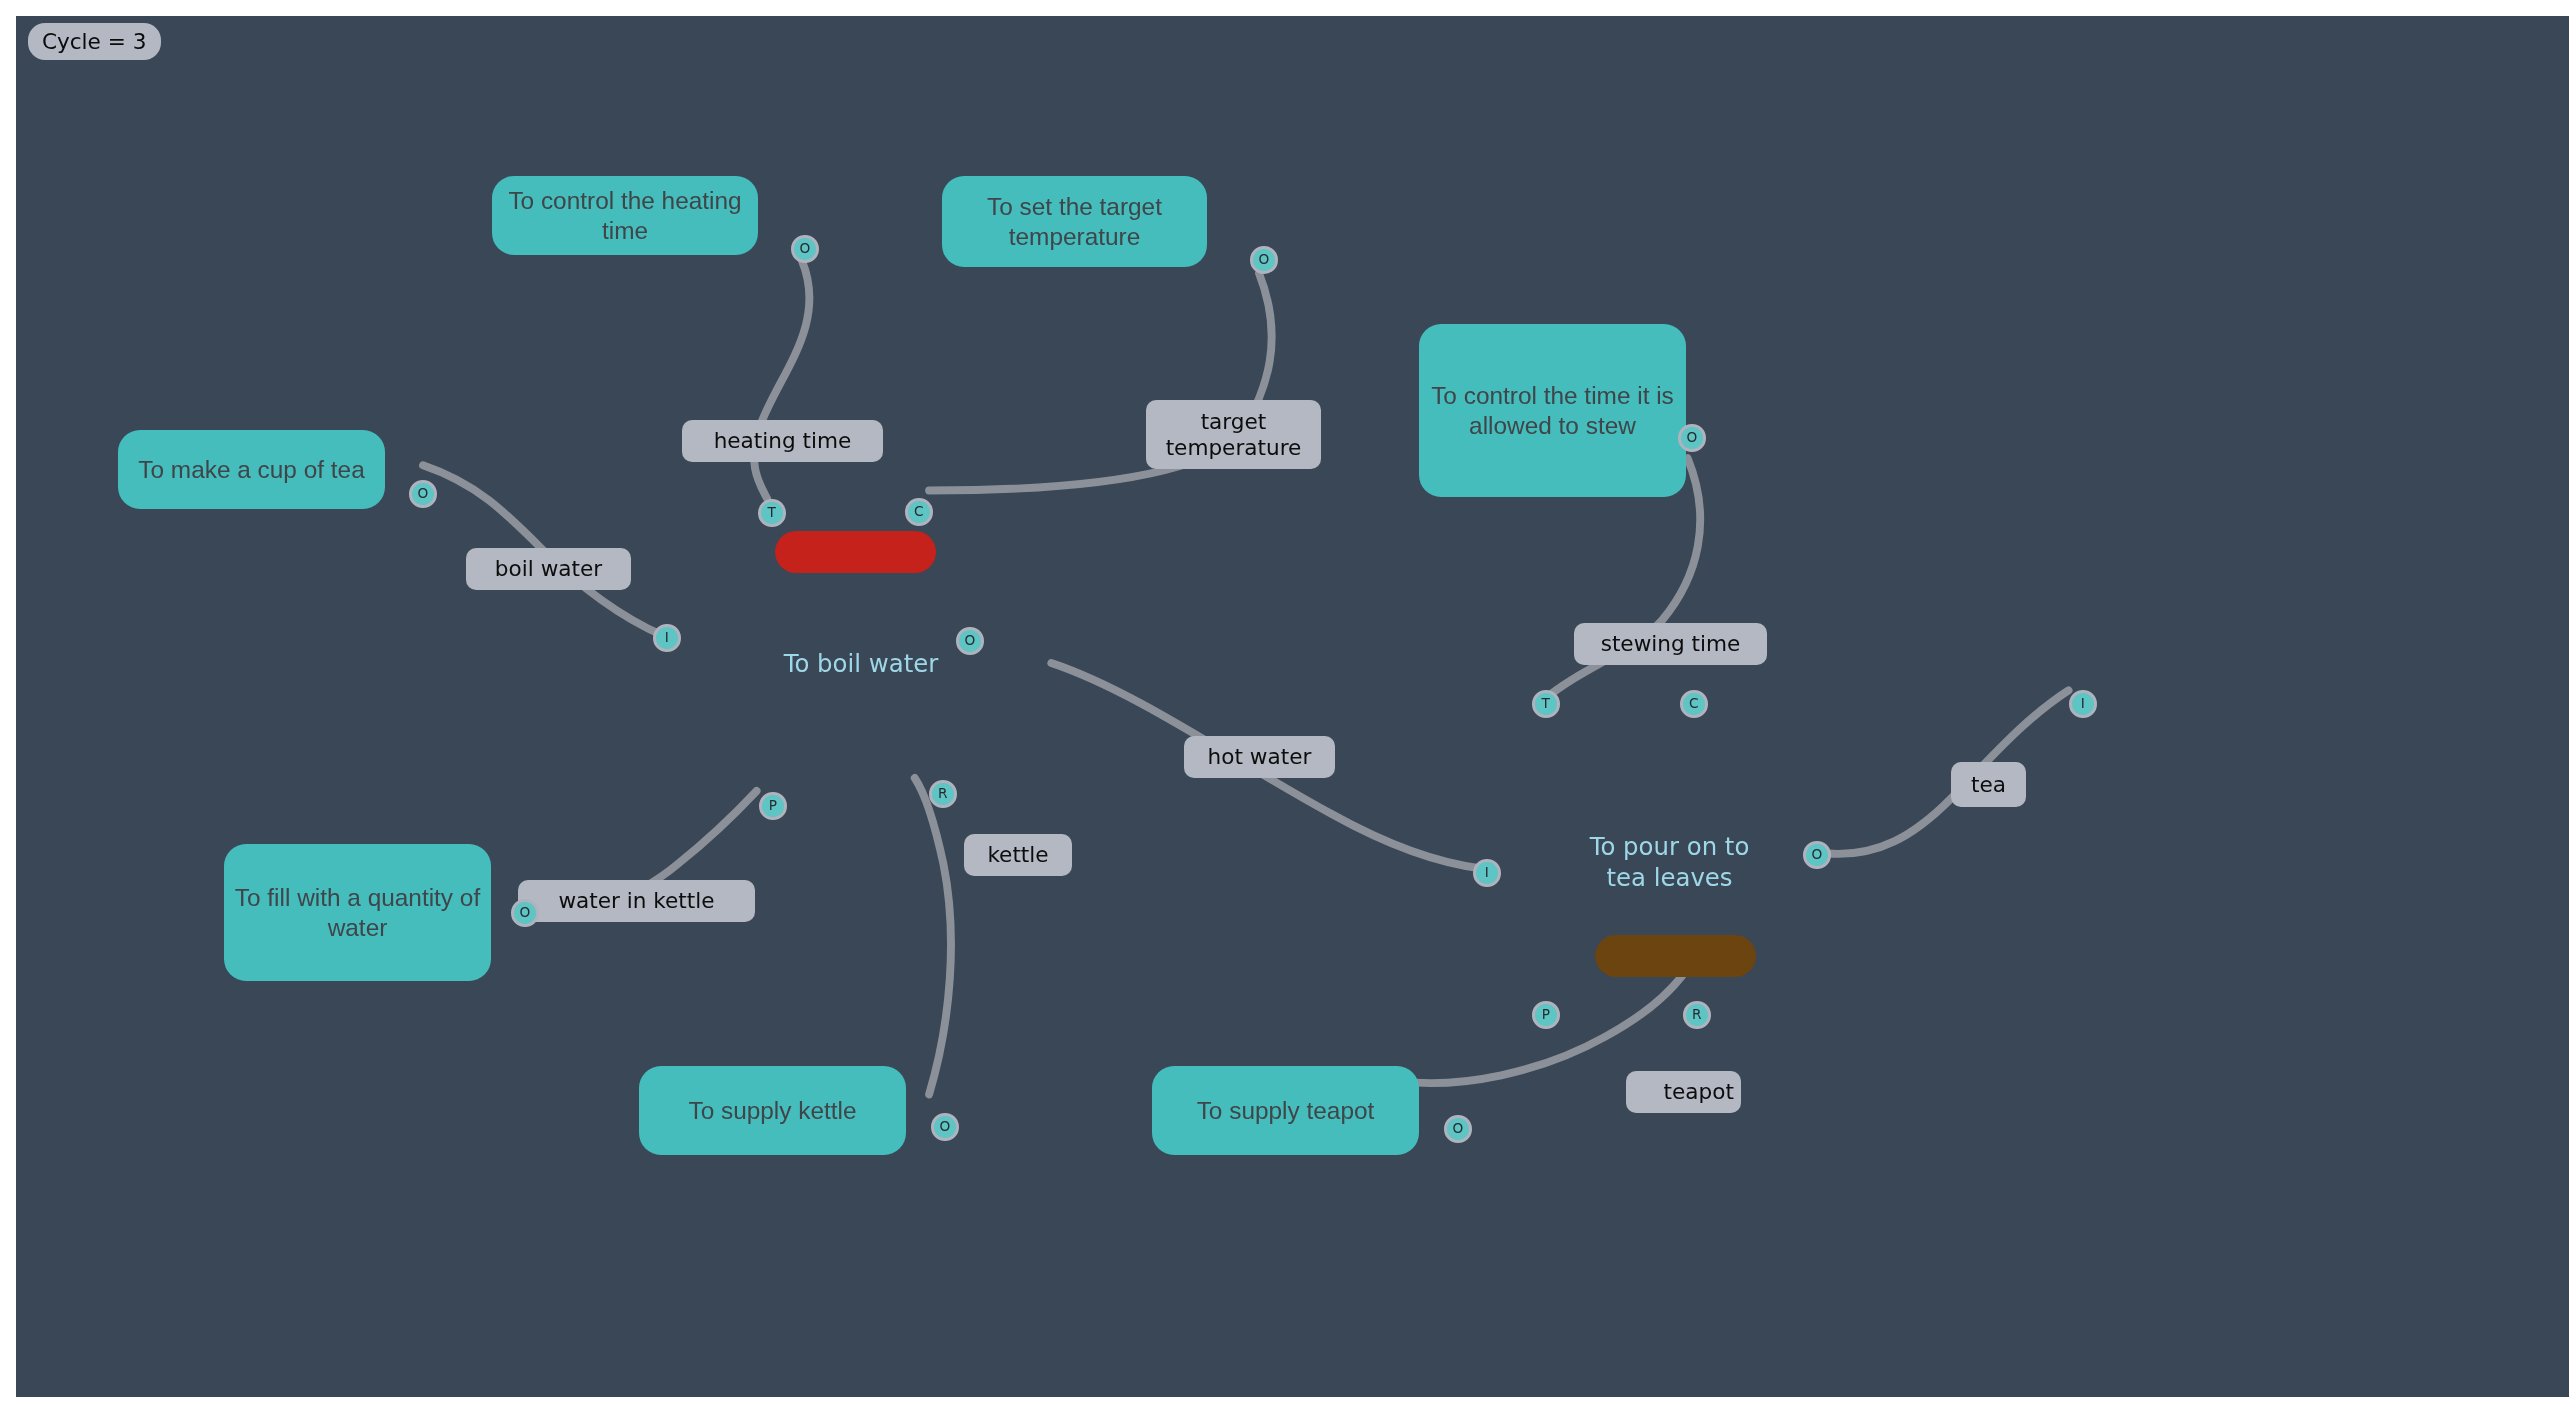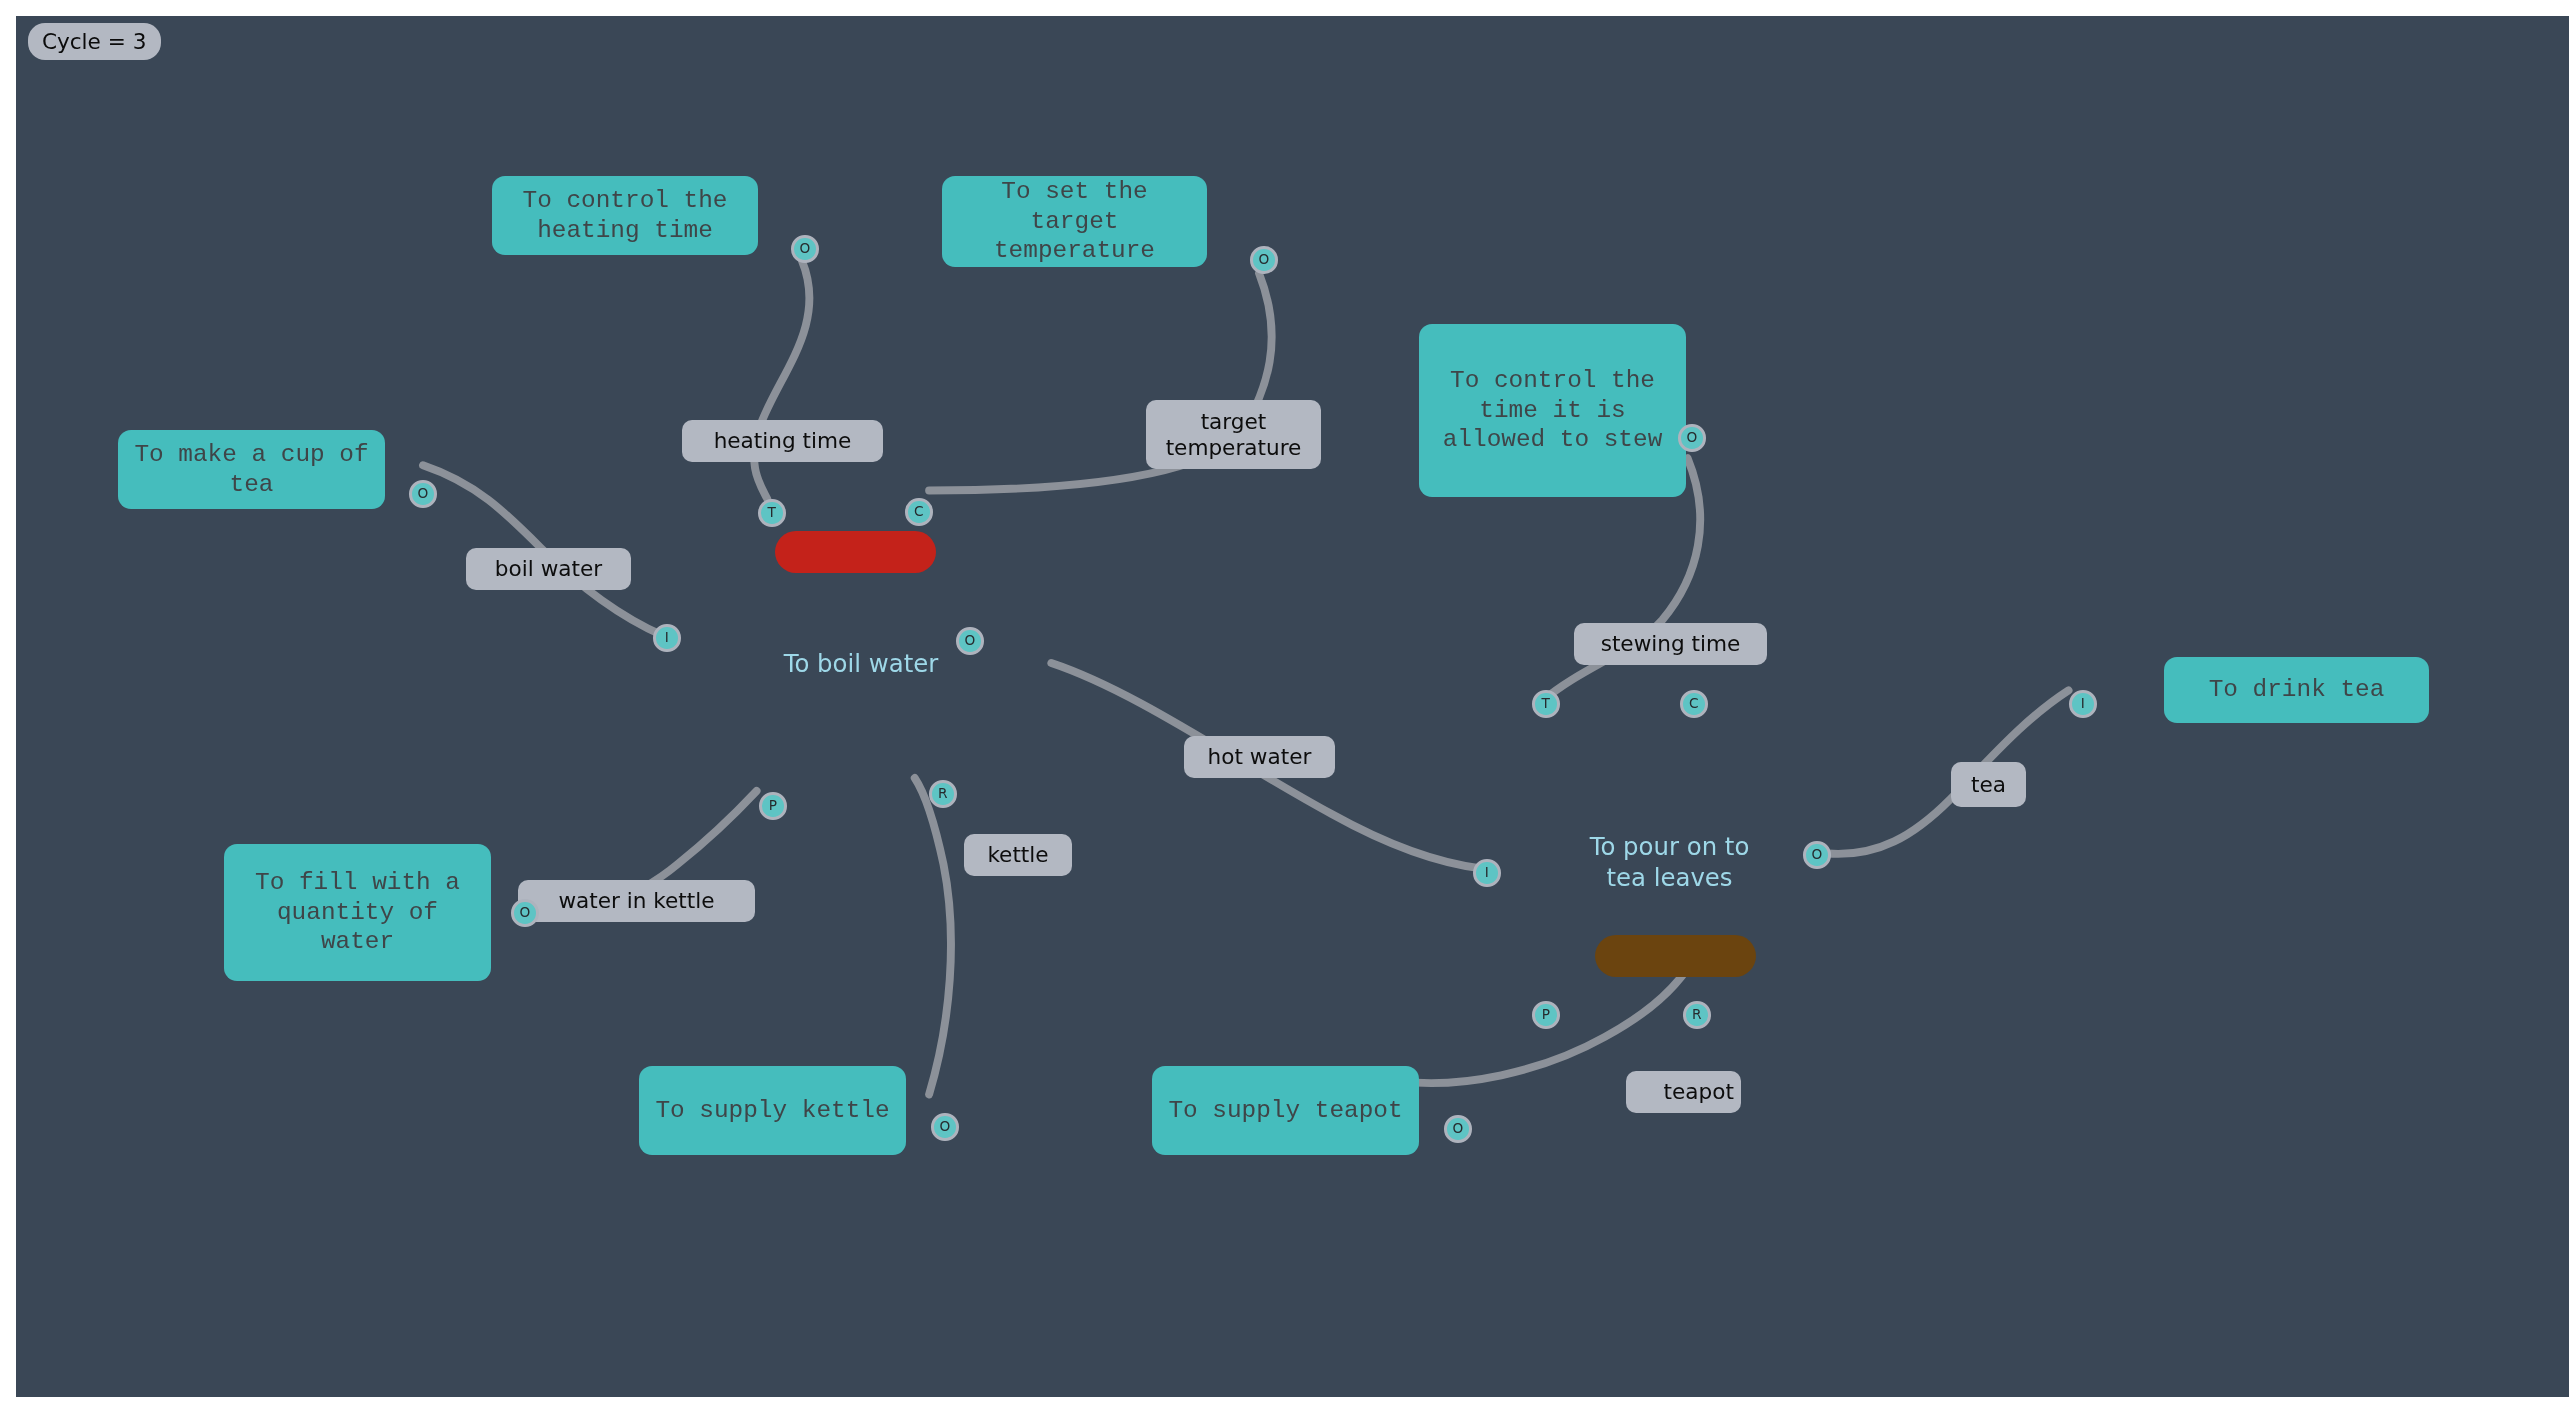--- a/index.html
+++ b/index.html
@@ -9,24 +9,24 @@
 
   #canvas{
     position:absolute;left:16px;top:16px;width:2553px;height:1381px;
     background:#3a4756;overflow:hidden;
   }
 
   #edges{position:absolute;left:0;top:0;width:2553px;height:1381px;pointer-events:none;}
 
   
   .act{
-    position:absolute;background:#45bdbd;border-radius:13px;
+    position:absolute;background:#45bdbd;border-radius:22px;
     display:flex;align-items:center;justify-content:center;text-align:center;
     color:#3f4548;font-size:24.4px;line-height:1.22;
-    font-family:Liberation Mono, monospace;
+    font-family:Liberation Sans, sans-serif;
     padding:4.3px 10px;box-sizing:border-box;
   }
 
   
   .actlabel{
     position:absolute;color:#9ed8e8;font-size:24.4px;line-height:1.25;
     text-align:center;font-family:"DejaVu Sans",sans-serif;
   }
 
   
@@ -100,21 +100,20 @@
     <div class="act" style="left:1403px;top:308px;width:267px;height:173px;">To control the time it is allowed to stew</div>
 
     <div class="act" style="left:102px;top:414px;width:267px;height:79px;">To make a cup of tea</div>
 
     <div class="act" style="left:208px;top:828px;width:267px;height:137px;">To fill with a quantity of water</div>
 
     <div class="act" style="left:623px;top:1050px;width:267px;height:89px;">To supply kettle</div>
 
     <div class="act" style="left:1136px;top:1050px;width:267px;height:89px;">To supply teapot</div>
 
-    <div class="act" style="left:2148px;top:641px;width:265px;height:66px;">To drink tea</div>
 
     <div class="actlabel" style="left:741px;top:633px;width:208px;">To boil water</div>
 
     <div class="actlabel" style="left:1553px;top:816px;width:201px;">To pour on to tea leaves</div>
 
     <div class="bar red" style="left:759px;top:515px;width:161px;height:42px;"></div>
 
     <div class="bar brown" style="left:1579px;top:919px;width:161px;height:42px;"></div>
 
     <div class="flow" style="left:666px;top:404px;width:201px;height:42px;">heating time</div>

